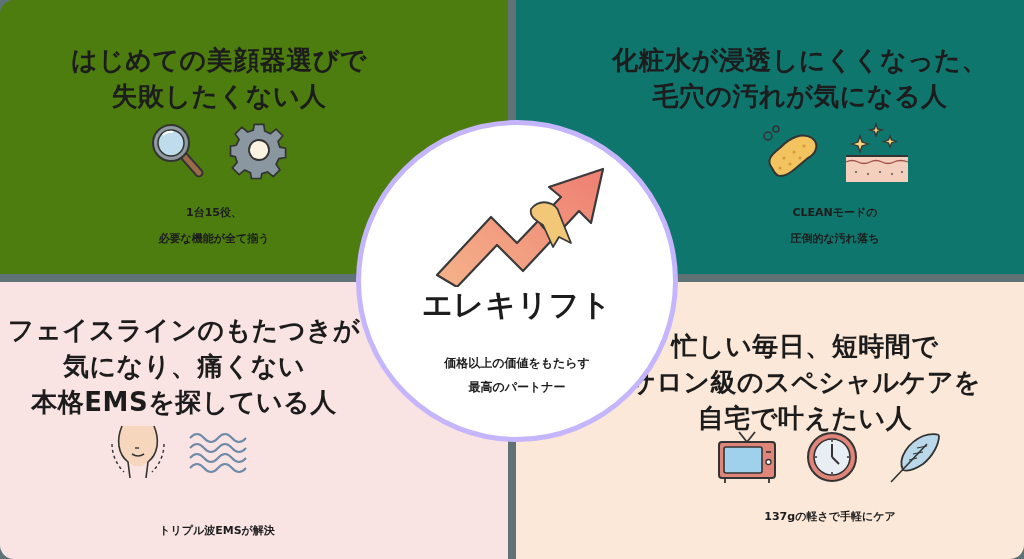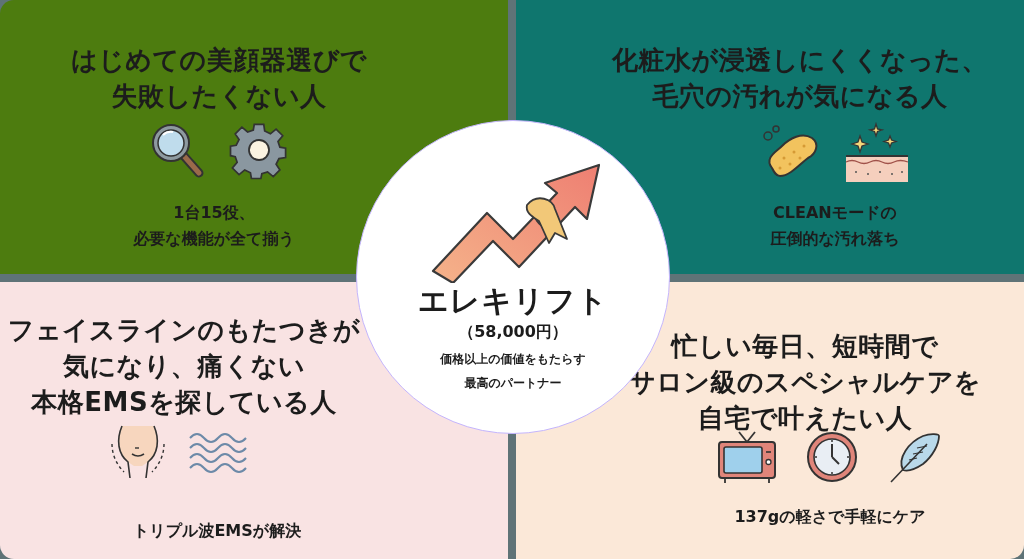--- a/index.html
+++ b/index.html
@@ -25,21 +25,21 @@
     .p-bl { border-bottom-left-radius: 14px; }
     .p-br { border-bottom-right-radius: 14px; }
 
     .title {
       position: absolute; left: 0; right: 0;
       font-weight: bold; font-size: 26px; line-height: 36px;
       white-space: pre-line; letter-spacing: 0.5px;
     }
     .sub {
       position: absolute; left: 0; right: 0;
-      font-weight: bold; font-size: 16px; line-height: 26px;
+      font-weight: bold; font-size: 11px; line-height: 26px;
       white-space: pre-line;
     }
     .icons {
       position: absolute; left: 0; right: 0;
       display: flex; justify-content: center; align-items: center; gap: 22px;
     }
     .icons svg { display: block; }
 
     
     .p-tl .title { top: 42px; padding-right: 70px; }
@@ -57,21 +57,21 @@
     .p-br .title { top: 30px; padding-left: 70px; margin-top: 16px; }
     .p-br .icons { top: 148px; padding-left: 120px; }
     .p-br .sub { top: 222px; padding-left: 120px; }
 
     .center {
       position: absolute;
       left: 356px; top: 120px;
       width: 312px; height: 312px;
       border-radius: 50%;
       background: #ffffff;
-      border: 1px solid #c4b5fd;
+      border: 5px solid #c4b5fd;
       box-sizing: content-box;
       text-align: center;
       color: #1c1c1c;
     }
     .center .arrow { position: absolute; left: 70px; top: 22px; }
     .center .name {
       position: absolute; left: 0; right: 0; top: 162px;
       font-weight: bold; font-size: 30px; line-height: 36px; letter-spacing: 1px;
     }
     .center .price {
@@ -228,16 +228,15 @@
           <stop offset="0" stop-color="#f5b38a"></stop>
           <stop offset="1" stop-color="#ee7f72"></stop>
         </linearGradient>
       </defs>
       <path d="M6 128 L60 70 L86 96 L130 50 L118 40 L172 22 L160 76 L148 64 L92 124 L66 98 L26 140 Z" fill="url(#arrowGrad)" stroke="#3a3a3a" stroke-width="2.2" stroke-linejoin="round"></path>
       <ellipse cx="118" cy="72" rx="10" ry="14" fill="#a58fa8" stroke="#3a3a3a" stroke-width="1.8" transform="rotate(-35 118 72)"></ellipse>
       <path d="M100 62 C110 50 126 56 128 66 L140 96 L128 90 L122 100 L112 78 C106 74 98 70 100 62 Z" fill="#f2c878" stroke="#3a3a3a" stroke-width="1.8" stroke-linejoin="round"></path>
     </svg>
   </span>
   <div class="name">エレキリフト</div>
-  <div class="price">（58,000円）</div>
   <div class="tagline">価格以上の価値をもたらす
 最高のパートナー</div>
 </div>
 
 </body></html>

